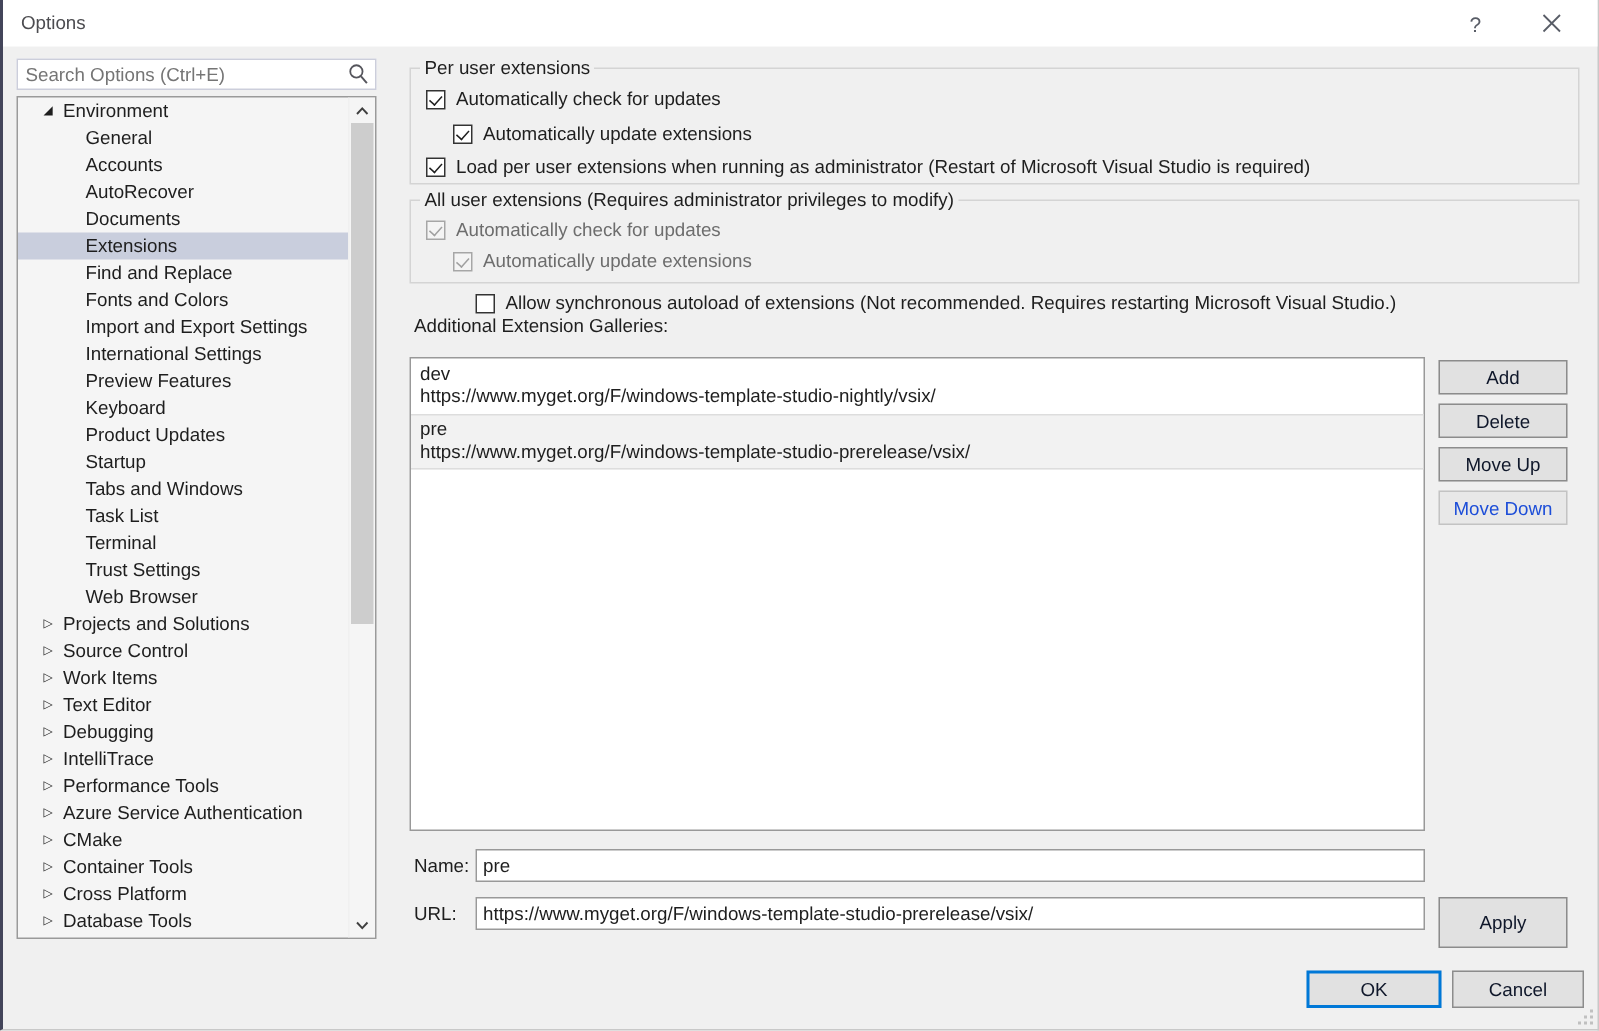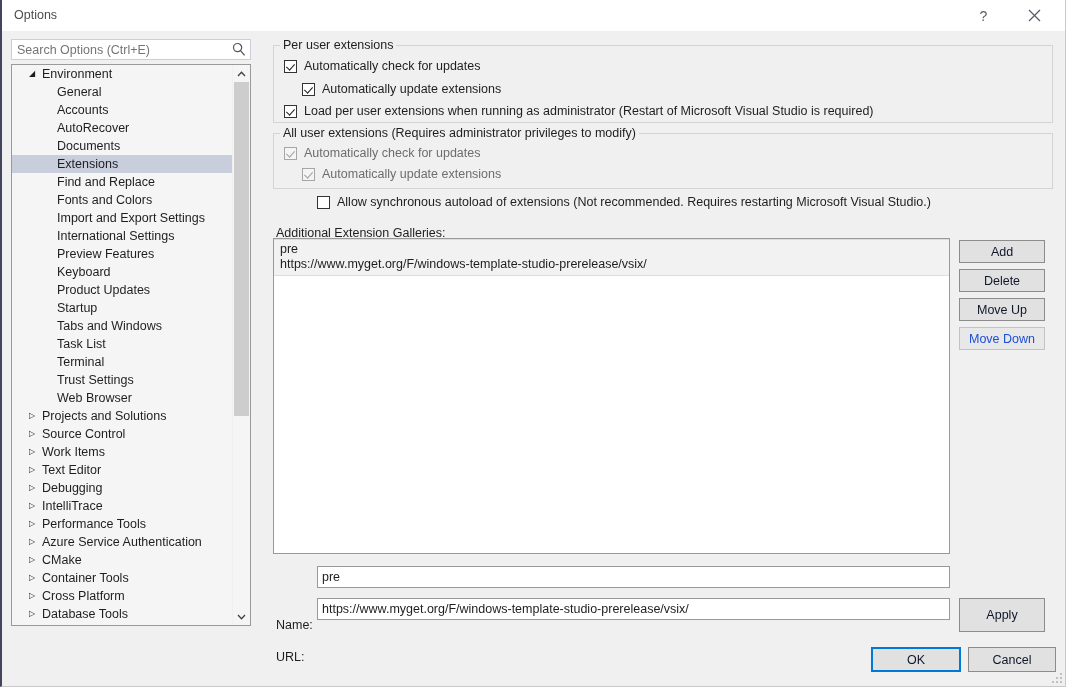--- a/index.html
+++ b/index.html
@@ -284,21 +284,20 @@
   #btn-movedown { left: 957px; top: 327px; width: 86px; height: 23px; }
   #btn-apply    { left: 957px; top: 598px; width: 86px; height: 34px; }
   #btn-ok       { left: 869px; top: 647px; width: 90px; height: 25px; }
   #btn-cancel   { left: 966px; top: 647px; width: 88px; height: 25px; }
 
   
   .field-label {
     position: absolute;
     font-size: 12.5px;
     color: #1e1e1e;
-    margin-top: 48px;
   }
   .textfield {
     position: absolute;
     background: #ffffff;
     border: 1px solid #999999;
     box-sizing: border-box;
     font-family: "Liberation Sans", sans-serif;
     font-size: 12.5px;
     color: #1e1e1e;
     padding: 0 4px;
@@ -430,23 +429,27 @@
       <span class="cbox checked disabled"></span>
       <span class="cb-label disabled">Automatically update extensions</span>
     </div>
   </div>
 
   <div class="cb-row" style="left:271px; top:195px;padding-left:44px;">
     <span class="cbox"></span>
     <span class="cb-label">Allow synchronous autoload of extensions (Not recommended. Requires restarting Microsoft Visual Studio.)</span>
   </div>
 
-  <div class="plain-label" style="left:274px; top:226px;text-align:center;">Additional Extension Galleries:</div>
+  <div class="plain-label" style="left:274px; top:210px;text-align:center;">Additional Extension Galleries:</div>
 
   <div id="gallery-list">
+      <div class="gallery-item">
+        <span class="gallery-name">dev</span>
+        <span class="gallery-url">https://www.myget.org/F/windows-template-studio-nightly/vsix/</span>
+      </div>
       <div class="gallery-item selected">
         <span class="gallery-name">pre</span>
         <span class="gallery-url">https://www.myget.org/F/windows-template-studio-prerelease/vsix/</span>
       </div>
     </div>
 
   <button class="btn" id="btn-add">Add</button>
   <button class="btn" id="btn-delete">Delete</button>
   <button class="btn" id="btn-moveup">Move Up</button>
   <button class="btn disabled" id="btn-movedown">Move Down</button>

